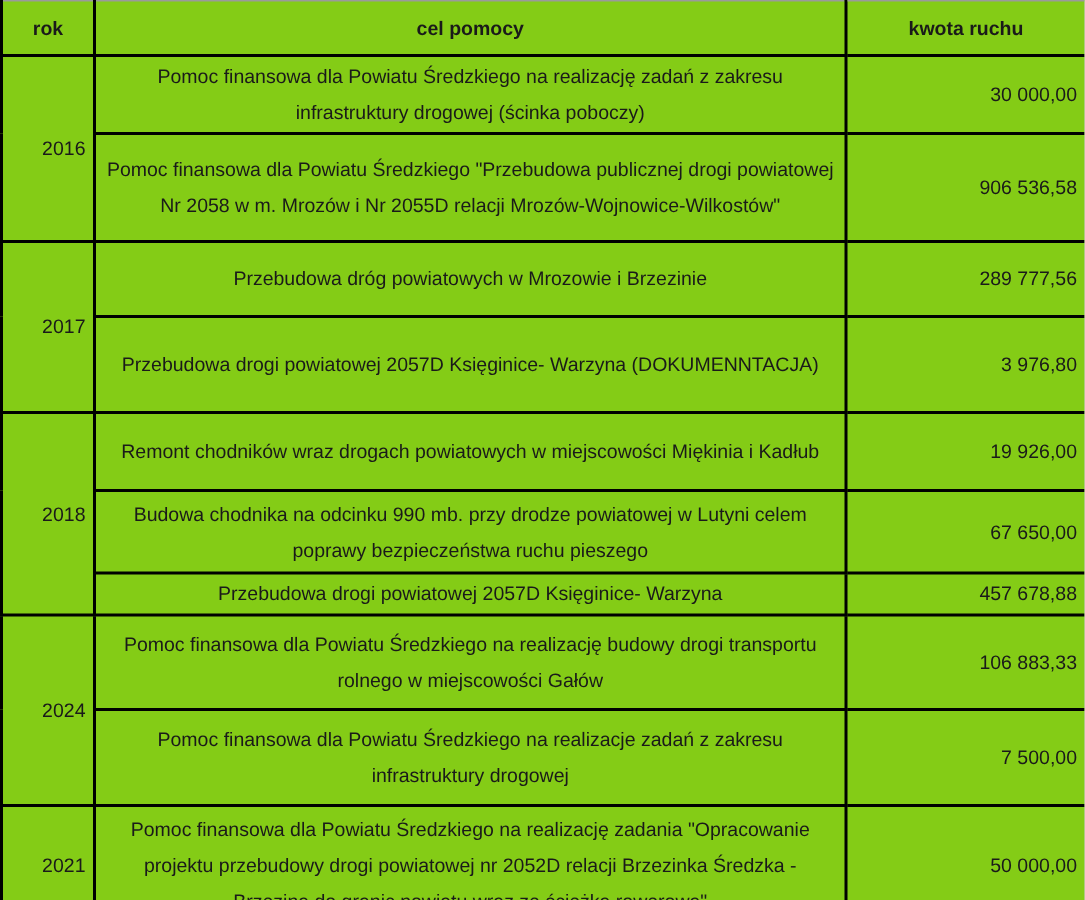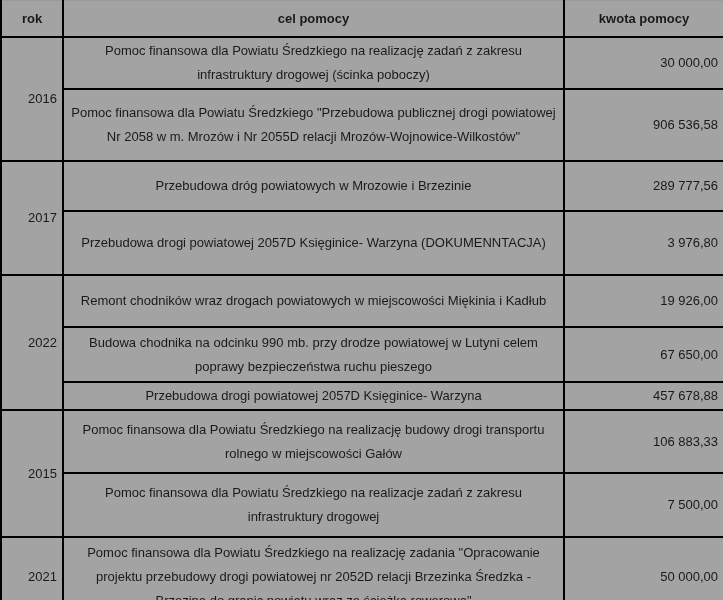--- a/index.html
+++ b/index.html
@@ -5,21 +5,21 @@
   html, body {
     margin: 0;
     padding: 0;
     background: #ffffff;
     font-family: "Liberation Sans", sans-serif;
     color: #1a1a1a;
   }
   .page {
     width: 723px;
     height: 600px;
-    background: #a3a3a3;
+    background: #84cc16;
     overflow: hidden;
   }
   table.aid-table {
     border-collapse: collapse;
     table-layout: fixed;
     width: 723px;
   }
   col.c-rok   { width: 62px; }
   col.c-cel   { width: 501px; }
   col.c-kwota { width: 160px; }
@@ -68,21 +68,21 @@
   <table class="aid-table">
     <colgroup>
       <col class="c-rok">
       <col class="c-cel">
       <col class="c-kwota">
     </colgroup>
     <thead>
       <tr>
         <th>rok</th>
         <th>cel pomocy</th>
-        <th>kwota pomocy</th>
+        <th>kwota ruchu</th>
       </tr>
     </thead>
     <tbody>
 
       <tr class="h50">
         <td class="year-cell" rowspan="2">2016</td>
         <td class="purpose-cell">Pomoc finansowa dla Powiatu Średzkiego na realizację zadań z zakresu infrastruktury drogowej (ścinka poboczy)</td>
         <td class="amount-cell">30 000,00</td>
       </tr>
       <tr class="h72">
@@ -94,35 +94,35 @@
         <td class="year-cell" rowspan="2">2017</td>
         <td class="purpose-cell">Przebudowa dróg powiatowych w Mrozowie i Brzezinie</td>
         <td class="amount-cell">289 777,56</td>
       </tr>
       <tr class="h48">
         <td class="purpose-cell">Przebudowa drogi powiatowej 2057D Księginice- Warzyna (DOKUMENNTACJA)</td>
         <td class="amount-cell">3 976,80</td>
       </tr>
 
       <tr class="h52">
-        <td class="year-cell" rowspan="3">2022</td>
+        <td class="year-cell" rowspan="3">2018</td>
         <td class="purpose-cell">Remont chodników wraz drogach powiatowych w miejscowości Miękinia i Kadłub</td>
         <td class="amount-cell">19 926,00</td>
       </tr>
       <tr class="h55">
         <td class="purpose-cell">Budowa chodnika na odcinku 990 mb. przy drodze powiatowej w Lutyni celem poprawy bezpieczeństwa ruchu pieszego</td>
         <td class="amount-cell">67 650,00</td>
       </tr>
       <tr class="h40">
         <td class="purpose-cell">Przebudowa drogi powiatowej 2057D Księginice- Warzyna</td>
         <td class="amount-cell">457 678,88</td>
       </tr>
 
       <tr class="h63">
-        <td class="year-cell" rowspan="2">2015</td>
+        <td class="year-cell" rowspan="2">2024</td>
         <td class="purpose-cell">Pomoc finansowa dla Powiatu Średzkiego na realizację budowy drogi transportu rolnego w miejscowości Gałów</td>
         <td class="amount-cell">106 883,33</td>
       </tr>
       <tr class="h48">
         <td class="purpose-cell">Pomoc finansowa dla Powiatu Średzkiego na realizacje zadań z zakresu infrastruktury drogowej</td>
         <td class="amount-cell">7 500,00</td>
       </tr>
 
       <tr class="h79">
         <td class="year-cell">2021</td>

